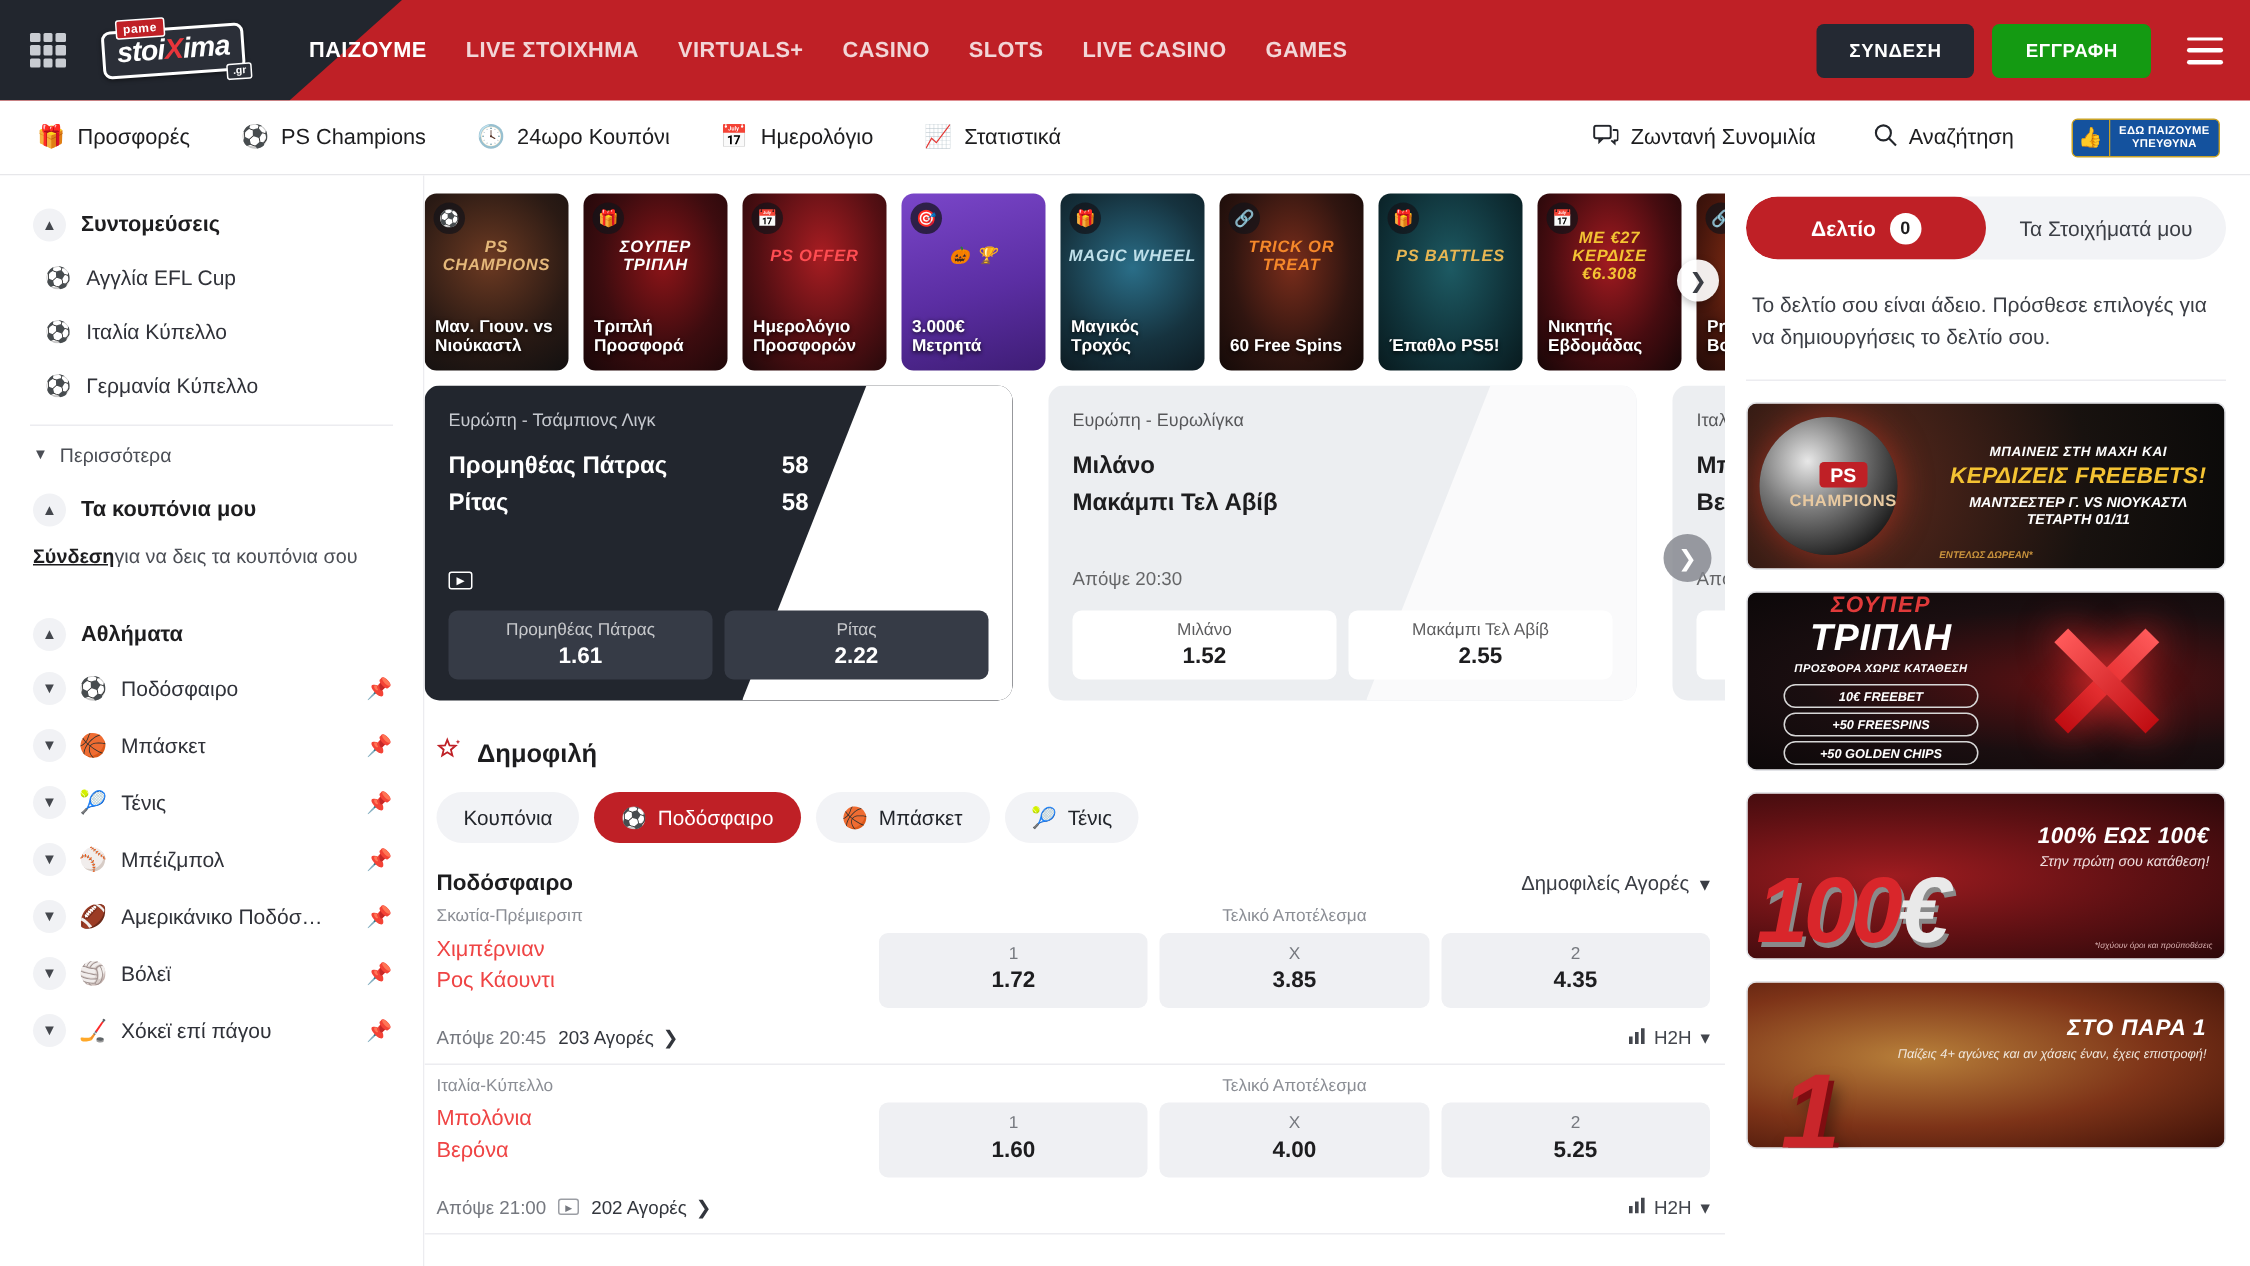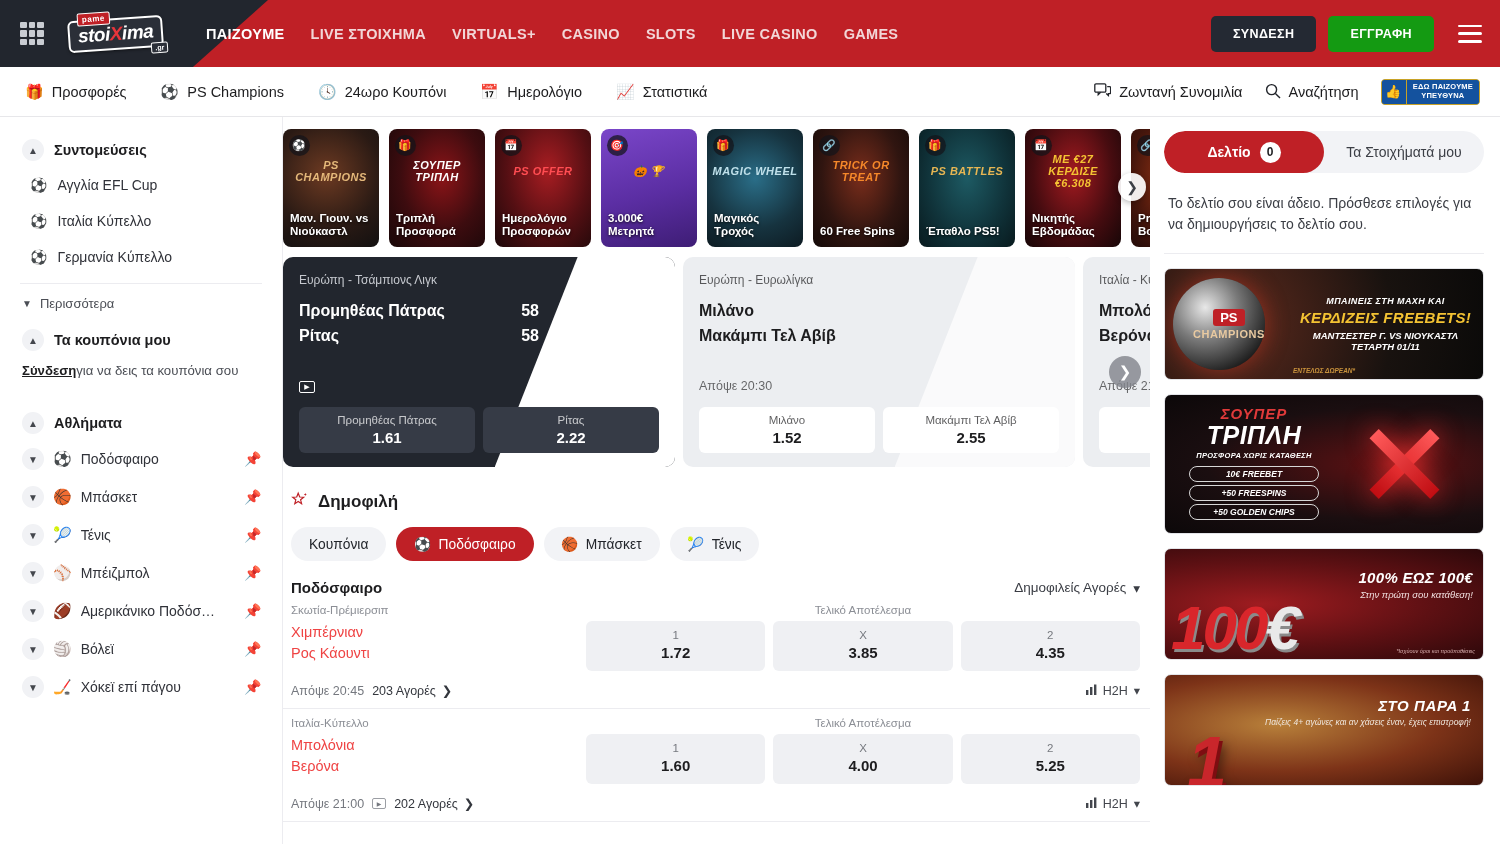--- a/index.html
+++ b/index.html
@@ -114,21 +114,21 @@
     display: flex; align-items: center;
     padding: 0 20px;
   }
   .subnav-left { display: flex; align-items: center; gap: 34px; margin-left: 5px; }
   .subnav-item {
     display: flex; align-items: center; gap: 8px;
     font-size: 14.5px; color: #1d1d1f; cursor: pointer;
     white-space: nowrap;
   }
   .subnav-ico { font-size: 15px; line-height: 1; }
-  .subnav-right { margin-left: auto; display: flex; align-items: center; gap: 22px; }
+  .subnav-right { margin-left: auto; display: flex; align-items: center; gap: 38px; }
   .resp-badge {
     display: flex; align-items: stretch;
     border: 1px solid #c8a227; border-radius: 4px; overflow: hidden;
     height: 26px; cursor: pointer; background: #14529e;
   }
   .resp-badge .thumb {
     background: #14529e; color: #ffd24a; font-size: 13px;
     display: flex; align-items: center; padding: 0 4px;
     border-right: 1px solid #c8a227;
   }
@@ -234,21 +234,21 @@
     position: absolute; right: 4px; top: 50%; transform: translateY(-50%);
     width: 28px; height: 28px; border-radius: 50%;
     background: rgba(255,255,255,.92);
     box-shadow: 0 2px 6px rgba(0,0,0,.28);
     display: flex; align-items: center; justify-content: center;
     color: #3b3e45; font-size: 14px; cursor: pointer; z-index: 6;
   }
 
   
   .cards-strip {
-    display: flex; gap: 8px; position: relative;
+    display: flex; gap: 24px; position: relative;
     padding-bottom: 12px; overflow: hidden;
   }
   .mcard {
     width: 392px; flex: 0 0 392px; height: 210px;
     border-radius: 10px; position: relative; overflow: hidden;
     padding: 16px 16px 14px 16px;
     display: flex; flex-direction: column;
     cursor: pointer;
   }
   .mcard.light { background: #eceef1; color: #1d1d1f; }
@@ -372,21 +372,21 @@
     font-size: 14px; line-height: 1.5; color: #3b3e45;
     border-bottom: 1px solid #ececf0;
   }
   .promo-banner {
     margin-top: 14px; height: 112px; border-radius: 7px;
     overflow: hidden; position: relative; cursor: pointer;
     display: flex; align-items: center;
     border: 1px solid #e3e4e8;
   }
   .pb1 { background: radial-gradient(circle at 22% 50%, #5d2a1d 0%, #18120f 62%, #0b0a09 100%); }
-  .pb2 { background: radial-gradient(ellipse at 70% 50%, #5d1113 0%, #1a0e10 58%, #0c0809 100%); height: 140px; }
+  .pb2 { background: radial-gradient(ellipse at 70% 50%, #5d1113 0%, #1a0e10 58%, #0c0809 100%); height: 120px; }
   .pb3 { background: radial-gradient(ellipse at 30% 50%, #9e1c20 0%, #5d1013 55%, #2c080a 100%); height: 112px; }
   .pb4 { background: radial-gradient(ellipse at 35% 45%, #b8803a 0%, #7d3318 55%, #3d1108 100%); height: 112px; }
   .pb-ball {
     position: absolute; left: 8px; top: 50%; transform: translateY(-50%);
     width: 92px; height: 92px; border-radius: 50%;
     background: radial-gradient(circle at 35% 32%, #e8e8e8 0%, #7a7a7a 38%, #1d1d1d 78%);
     box-shadow: 0 0 22px rgba(220,60,40,.5);
   }
   .pb-ps {
     position: absolute; left: 28px; top: 50%; transform: translateY(-50%);

